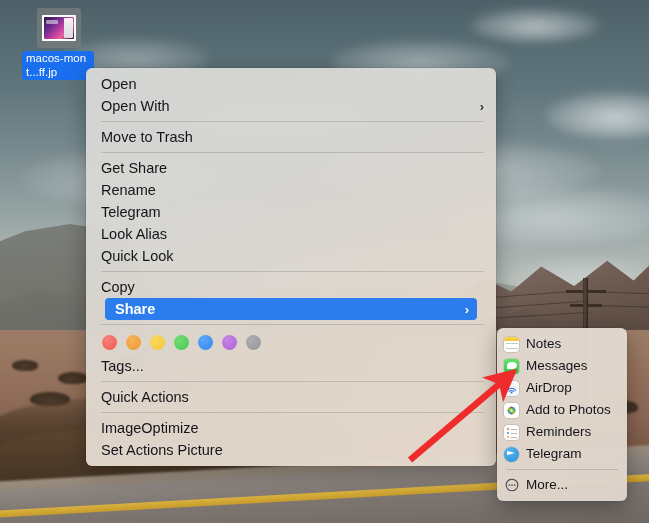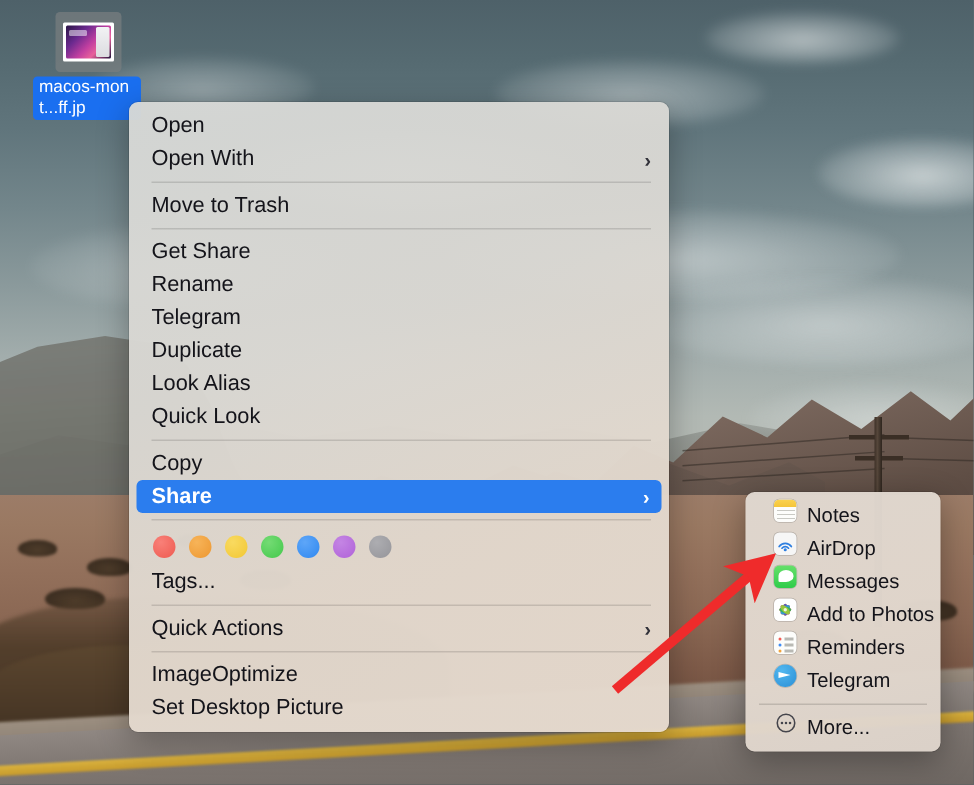--- a/index.html
+++ b/index.html
@@ -169,21 +169,21 @@
     margin-top:3px; display:inline-block;
     background:#1a6ff0; color:#fff;
     font-size:11.5px; line-height:13.5px;
     padding:1px 4px; border-radius:3px;
     max-width:72px; word-break:break-all;
     font-family:"Liberation Sans", sans-serif;
   }
 
   
   #context-menu {
-    position:absolute; left:86px; top:68px; width:360px;
+    position:absolute; left:86px; top:68px; width:410px;
     background:linear-gradient(160deg, rgba(214,216,214,.97) 0%, rgba(217,215,210,.97) 38%, rgba(226,216,205,.97) 68%, rgba(230,218,206,.97) 100%);
     border-radius:6px;
     box-shadow:0 6px 22px rgba(0,0,0,.30), 0 0 0 .5px rgba(0,0,0,.13);
     padding:5px 0 5px 0;
     z-index:10;
     font-size:14.5px;
     color:#14141a;
   }
   .mi {
     height:22px; line-height:22px;
@@ -192,21 +192,21 @@
     white-space:nowrap;
     position:relative;
   }
   .mi .lbl { flex:1; }
   .mi .chev {
     font-size:13px; font-weight:700; color:#32323a;
     margin-left:12px; line-height:1;
   }
   .mi.sel {
     background:#2b7dee; color:#fff;
-    margin:0 5px; padding-left:10px; padding-right:8px;
+    margin:0 19px; padding-left:10px; padding-right:8px;
     border-radius:4px; font-weight:600;
   }
   .mi.sel .chev { color:#fff; font-weight:700; }
   .sep {
     height:1px; margin:4px 12px 4px 15px;
     background:rgba(0,0,0,.13);
   }
 
   
   .tagrow {
@@ -219,22 +219,22 @@
   #share-submenu {
     position:absolute; left:497px; top:328px; width:130px;
     background:linear-gradient(160deg, rgba(224,216,208,.97) 0%, rgba(226,216,206,.97) 55%, rgba(222,212,203,.97) 100%);
     border-radius:6px;
     box-shadow:0 6px 22px rgba(0,0,0,.32), 0 0 0 .5px rgba(0,0,0,.13);
     padding:5px 0;
     z-index:12;
     font-size:13.5px; color:#14141a;
   }
   .si {
-    height:22px; display:flex; align-items:flex-start;
-    padding:0 8px 0 19px; gap:7px; white-space:nowrap;
+    height:22px; display:flex; align-items:center;
+    padding:0 8px 0 7px; gap:7px; white-space:nowrap;
   }
   .si .silbl { line-height:22px; }
   .app-icon {
     width:15px; height:15px; border-radius:3.5px;
     flex:0 0 15px; position:relative; overflow:hidden;
     box-shadow:0 0 0 .5px rgba(0,0,0,.18);
   }
   
   .ic-notes { background:#fdfdfb; }
   .ic-notes::before {
@@ -370,23 +370,20 @@
   <div class="mi">
     <span class="lbl">Get Share</span>
   </div>
   <div class="mi">
     <span class="lbl">Rename</span>
   </div>
   <div class="mi">
     <span class="lbl">Telegram</span>
   </div>
   <div class="mi">
-    <span class="lbl">Duplicate</span>
-  </div>
-  <div class="mi">
     <span class="lbl">Look Alias</span>
   </div>
   <div class="mi">
     <span class="lbl">Quick Look</span>
   </div>
 
   <div class="sep"></div>
 
   <div class="mi">
     <span class="lbl">Copy</span>
@@ -418,49 +415,49 @@
     <span class="lbl">Quick Actions</span>
     <span class="chev">›</span>
   </div>
 
   <div class="sep"></div>
 
   <div class="mi">
     <span class="lbl">ImageOptimize</span>
   </div>
   <div class="mi">
-    <span class="lbl">Set Desktop Picture</span>
+    <span class="lbl">Set Actions Picture</span>
   </div>
 </div>
 
 <div id="share-submenu">
 
   <div class="si">
     <span class="app-icon ic-notes"></span>
     <span class="silbl">Notes</span>
+  </div>
+
+  <div class="si">
+    <span class="app-icon ic-msg"></span>
+    <span class="silbl">Messages</span>
   </div>
 
   <div class="si">
     <span class="app-icon ic-airdrop">
       <span class="ad">
         <svg width="13" height="13" viewBox="0 0 24 24" aria-hidden="true">
           <g fill="none" stroke="#2f7fe0" stroke-width="2.1" stroke-linecap="round">
             <path d="M4.5 15.5a9 9 0 0 1 15 0"></path>
             <path d="M8 17.5a5.2 5.2 0 0 1 8 0"></path>
           </g>
           <circle cx="12" cy="19.4" r="1.9" fill="#2f7fe0"></circle>
         </svg>
       </span>
     </span>
     <span class="silbl">AirDrop</span>
-  </div>
-
-  <div class="si">
-    <span class="app-icon ic-msg"></span>
-    <span class="silbl">Messages</span>
   </div>
 
   <div class="si">
     <span class="app-icon ic-photos">
       <span class="ph">
         <svg width="15" height="15" viewBox="0 0 24 24" aria-hidden="true">
           <g transform="translate(12,12)">
             <ellipse rx="3.1" ry="6.4" fill="#f3c22c" transform="rotate(0)" opacity=".95"></ellipse>
             <ellipse rx="3.1" ry="6.4" fill="#ef7a2a" transform="rotate(45)" opacity=".95"></ellipse>
             <ellipse rx="3.1" ry="6.4" fill="#e0402f" transform="rotate(90)" opacity=".95"></ellipse>

